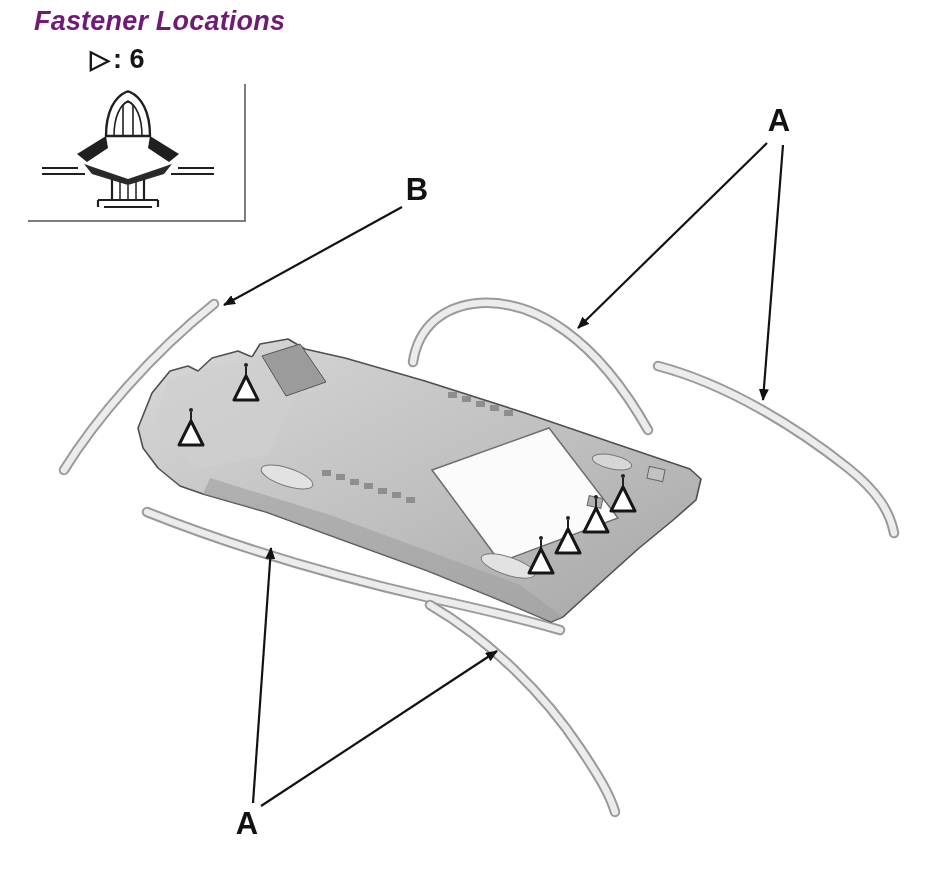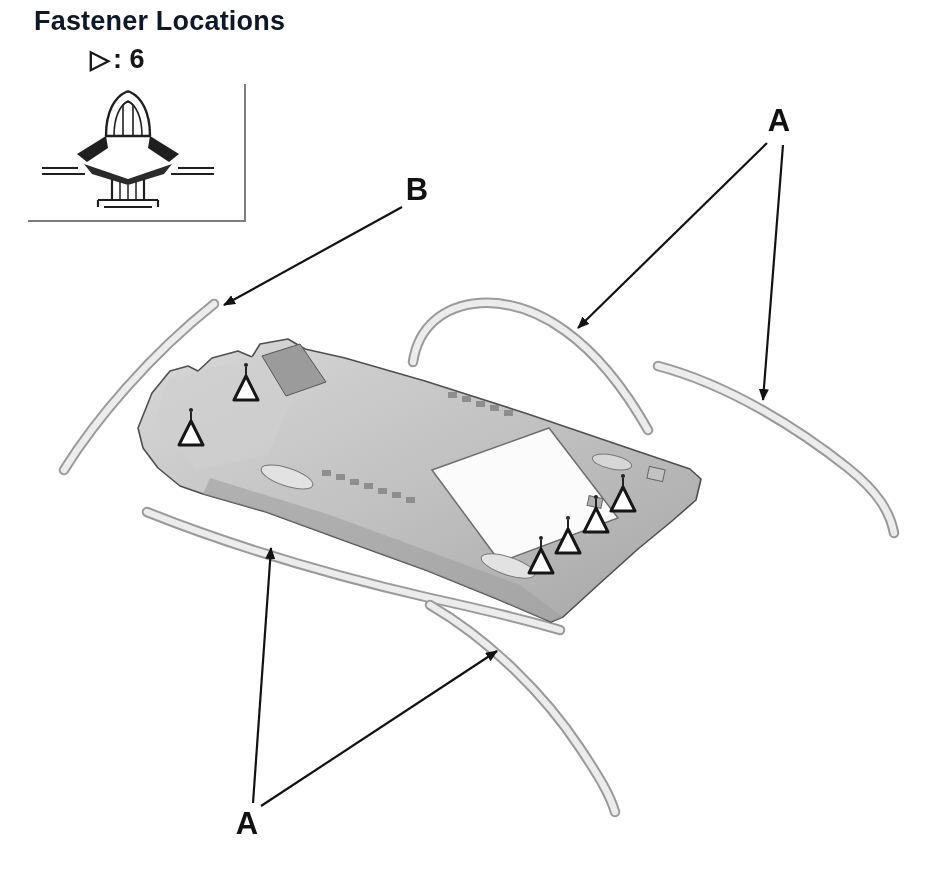--- a/index.html
+++ b/index.html
@@ -3,22 +3,23 @@
 <meta charset="utf-8">
 <style>
   html,body { margin:0; padding:0; background:#ffffff; }
   .page {
     position:relative; width:934px; height:891px;
     background:#ffffff; overflow:hidden;
     font-family:"Liberation Sans", sans-serif;
   }
   .page-title {
     position:absolute; left:34px; top:6px; margin:0;
-    font-size:27px; font-weight:bold; color:#0f172a;
+    font-size:27px; font-weight:bold; color:#701a75;
     letter-spacing:0.2px;
+    font-style:italic;
   }
   .legend {
     position:absolute; left:90px; top:44px;
     display:flex; align-items:baseline; gap:3px;
     font-size:27px; font-weight:bold; color:#161616;
   }
   .legend .symbol { font-size:26px; }
   .inset-box {
     position:absolute; left:28px; top:84px; width:218px; height:138px;
     border-right:2px solid #7d7d7d; border-bottom:2px solid #7d7d7d;

